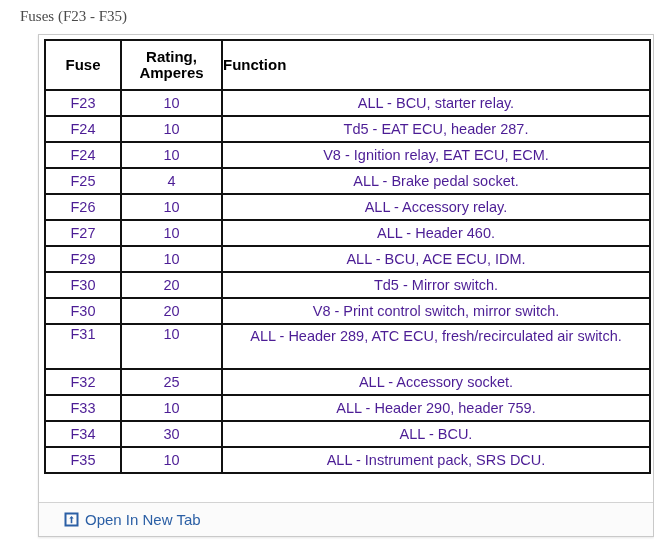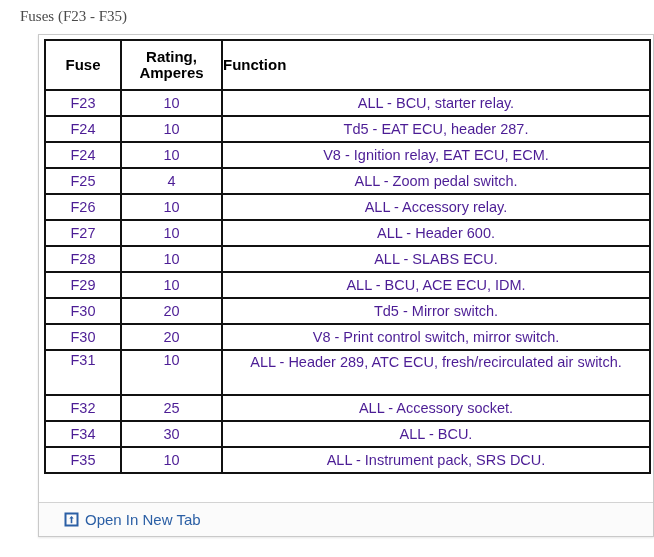--- a/index.html
+++ b/index.html
@@ -167,36 +167,31 @@
               <td class="cell-func">Td5 - EAT ECU, header 287.</td>
             </tr>
             <tr>
               <td class="cell-fuse">F24</td>
               <td class="cell-rating">10</td>
               <td class="cell-func">V8 - Ignition relay, EAT ECU, ECM.</td>
             </tr>
             <tr>
               <td class="cell-fuse">F25</td>
               <td class="cell-rating">4</td>
-              <td class="cell-func">ALL - Zoom pedal switch.</td>
+              <td class="cell-func">ALL - Brake pedal socket.</td>
             </tr>
             <tr>
               <td class="cell-fuse">F26</td>
               <td class="cell-rating">10</td>
               <td class="cell-func">ALL - Accessory relay.</td>
             </tr>
             <tr>
               <td class="cell-fuse">F27</td>
               <td class="cell-rating">10</td>
-              <td class="cell-func">ALL - Header 600.</td>
-            </tr>
-            <tr>
-              <td class="cell-fuse">F28</td>
-              <td class="cell-rating">10</td>
-              <td class="cell-func">ALL - SLABS ECU.</td>
+              <td class="cell-func">ALL - Header 460.</td>
             </tr>
             <tr>
               <td class="cell-fuse">F29</td>
               <td class="cell-rating">10</td>
               <td class="cell-func">ALL - BCU, ACE ECU, IDM.</td>
             </tr>
             <tr>
               <td class="cell-fuse">F30</td>
               <td class="cell-rating">20</td>
               <td class="cell-func">Td5 - Mirror switch.</td>
@@ -208,20 +203,25 @@
             </tr>
             <tr class="two-line">
               <td class="cell-fuse">F31</td>
               <td class="cell-rating">10</td>
               <td class="cell-func">ALL - Header 289, ATC ECU, fresh/recirculated air switch.</td>
             </tr>
             <tr>
               <td class="cell-fuse">F32</td>
               <td class="cell-rating">25</td>
               <td class="cell-func">ALL - Accessory socket.</td>
+            </tr>
+            <tr>
+              <td class="cell-fuse">F33</td>
+              <td class="cell-rating">10</td>
+              <td class="cell-func">ALL - Header 290, header 759.</td>
             </tr>
             <tr>
               <td class="cell-fuse">F34</td>
               <td class="cell-rating">30</td>
               <td class="cell-func">ALL - BCU.</td>
             </tr>
             <tr>
               <td class="cell-fuse">F35</td>
               <td class="cell-rating">10</td>
               <td class="cell-func">ALL - Instrument pack, SRS DCU.</td>

